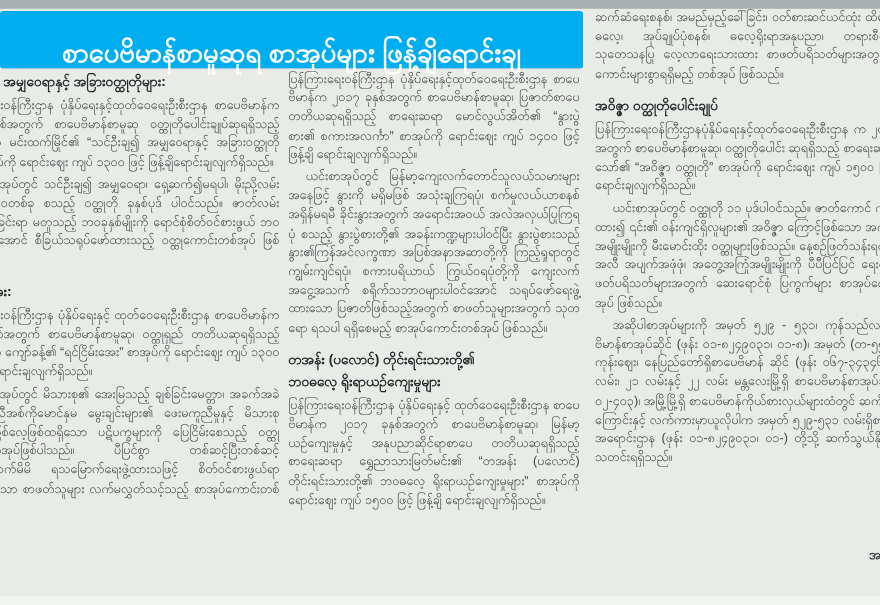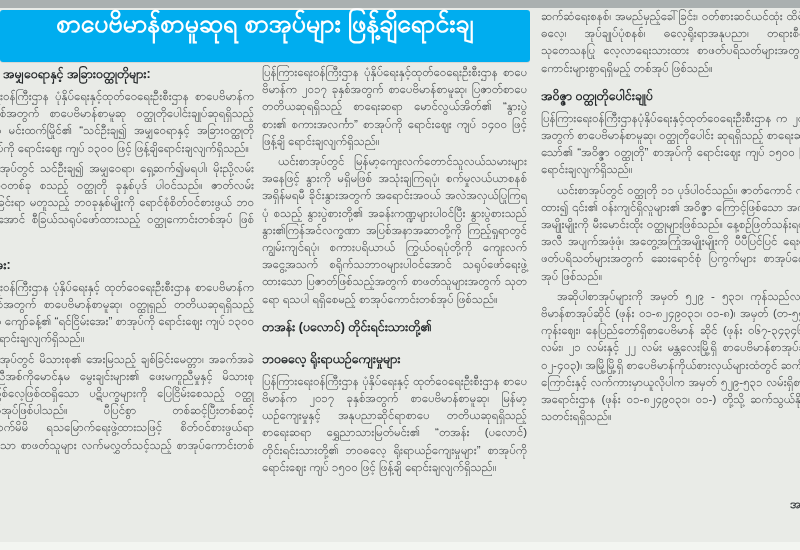--- a/index.html
+++ b/index.html
@@ -23,21 +23,21 @@
   .strip-bottom {
     position: absolute; bottom: 0; left: 0;
     width: 800px; height: 8px;
     background: #f3f5f1;
   }
   .banner {
     position: absolute; top: 10px; left: 0;
     width: 530px; height: 52px;
     background: #00adef;
     border-radius: 3px;
-    display: flex; align-items: flex-start; justify-content: center;
+    display: flex; align-items: flex-end; justify-content: center;
     box-shadow: 0 1px 0 rgba(0,0,0,0.08);
   }
   .banner-title {
     color: #ffffff;
     font-weight: bold;
     font-size: 25px;
     line-height: 1.1;
     white-space: nowrap;
     text-align: center;
   }
@@ -51,21 +51,21 @@
   .col h3 {
     font-size: 12.5px;
     font-weight: bold;
     color: #24282a;
     margin: 11px 0 6px 0;
     text-align: left;
     line-height: 16px;
   }
   .col h3.first { margin-top: 2px; }
   .col h3.tight { margin-bottom: 0; }
-  .col h3.cont { margin-top: 16px; }
+  .col h3.cont { margin-top: 4px; }
   .col p { margin: 0 0 3px 0; }
   .col p.indent { text-indent: 16px; }
   #col-left   { left: -48px; top: 64px;  width: 302px; }
   #col-center { left: 262px; top: 64px;  width: 265px; }
   #col-right  { left: 541px; top: 8px;   width: 300px; }
   .byline-frag {
     position: absolute;
     left: 790px; top: 496px;
     width: 30px;
     color: #3e4244;

